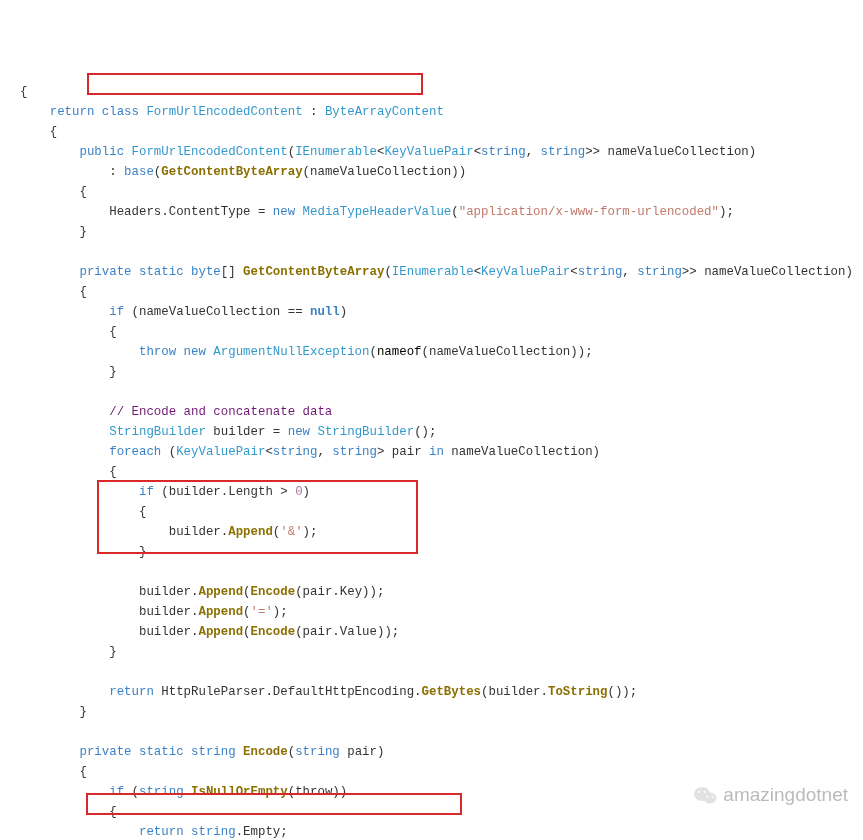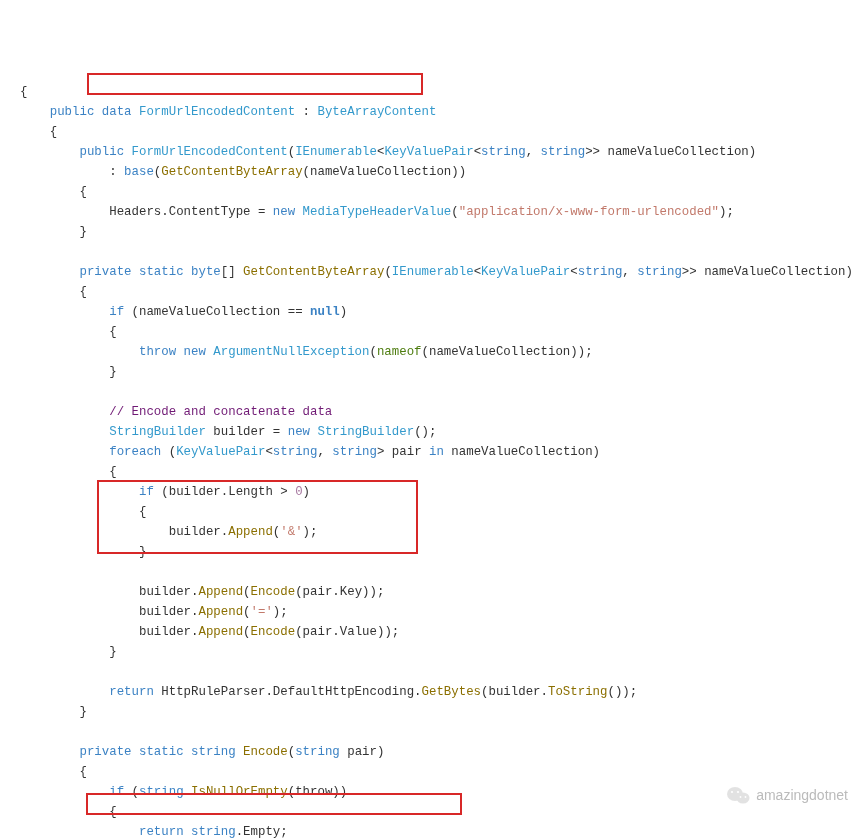--- a/index.html
+++ b/index.html
@@ -12,52 +12,52 @@
     background: #fff;
     white-space: pre;
     width: 863px;
     height: 840px;
     overflow: hidden;
     position: relative;
   }
   .code-container { padding: 2px 0 0 20px; }
   .k-blue   { color: #3b82c4; }   
   .k-type   { color: #3399cc; }   
-  .k-method { color: #8b6f00; }   
+  .k-method { color: #8b6f00; font-weight: bold; }   
   .k-str    { color: #c2796b; }   
   .k-num    { color: #a778a0; }   
   .k-null   { color: #3b82c4; font-weight: bold; }
   .k-comment{ color: #701a75; }
-  .k-nameof { color: #4d7c0f; }
+  .k-nameof { color: #000000; }
   .box {
     position: absolute;
     border: 2px solid #d82828;
     pointer-events: none;
     box-sizing: border-box;
   }
   .watermark {
     position: absolute;
     right: 15px;
     bottom: 35px;
     color: #bbb;
     font-family: 'Microsoft YaHei', sans-serif;
-    font-size: 14px;
+    font-size: 19px;
     display: flex;
     align-items: center;
     gap: 6px;
   }
   .watermark svg { opacity: 0.55; }
 </style>
 </head>
 <body>
 
 
 
 <div class="code-container"><span>{</span>
-    <span class="k-blue">public data</span> <span class="k-type">FormUrlEncodedContent</span><span> : </span><span class="k-type">ByteArrayContent</span>
+    <span class="k-blue">return class</span> <span class="k-type">FormUrlEncodedContent</span><span> : </span><span class="k-type">ByteArrayContent</span>
     <span>{</span>
         <span class="k-blue">public</span> <span class="k-type">FormUrlEncodedContent</span><span>(</span><span class="k-type">IEnumerable</span><span>&lt;</span><span class="k-type">KeyValuePair</span><span>&lt;</span><span class="k-blue">string</span><span>, </span><span class="k-blue">string</span><span>&gt;&gt; </span><span>nameValueCollection)</span>
             <span>: </span><span class="k-blue">base</span><span>(</span><span class="k-method">GetContentByteArray</span><span>(nameValueCollection))</span>
         <span>{</span>
             <span>Headers.ContentType = </span><span class="k-blue">new</span><span> </span><span class="k-type">MediaTypeHeaderValue</span><span>(</span><span class="k-str">"application/x-www-form-urlencoded"</span><span>);</span>
         <span>}</span>
 
         <span class="k-blue">private static</span> <span class="k-blue">byte</span><span>[] </span><span class="k-method">GetContentByteArray</span><span>(</span><span class="k-type">IEnumerable</span><span>&lt;</span><span class="k-type">KeyValuePair</span><span>&lt;</span><span class="k-blue">string</span><span>, </span><span class="k-blue">string</span><span>&gt;&gt; </span><span>nameValueCollection)</span>
         <span>{</span>
             <span class="k-blue">if</span><span> (nameValueCollection == </span><span class="k-null">null</span><span>)</span>

